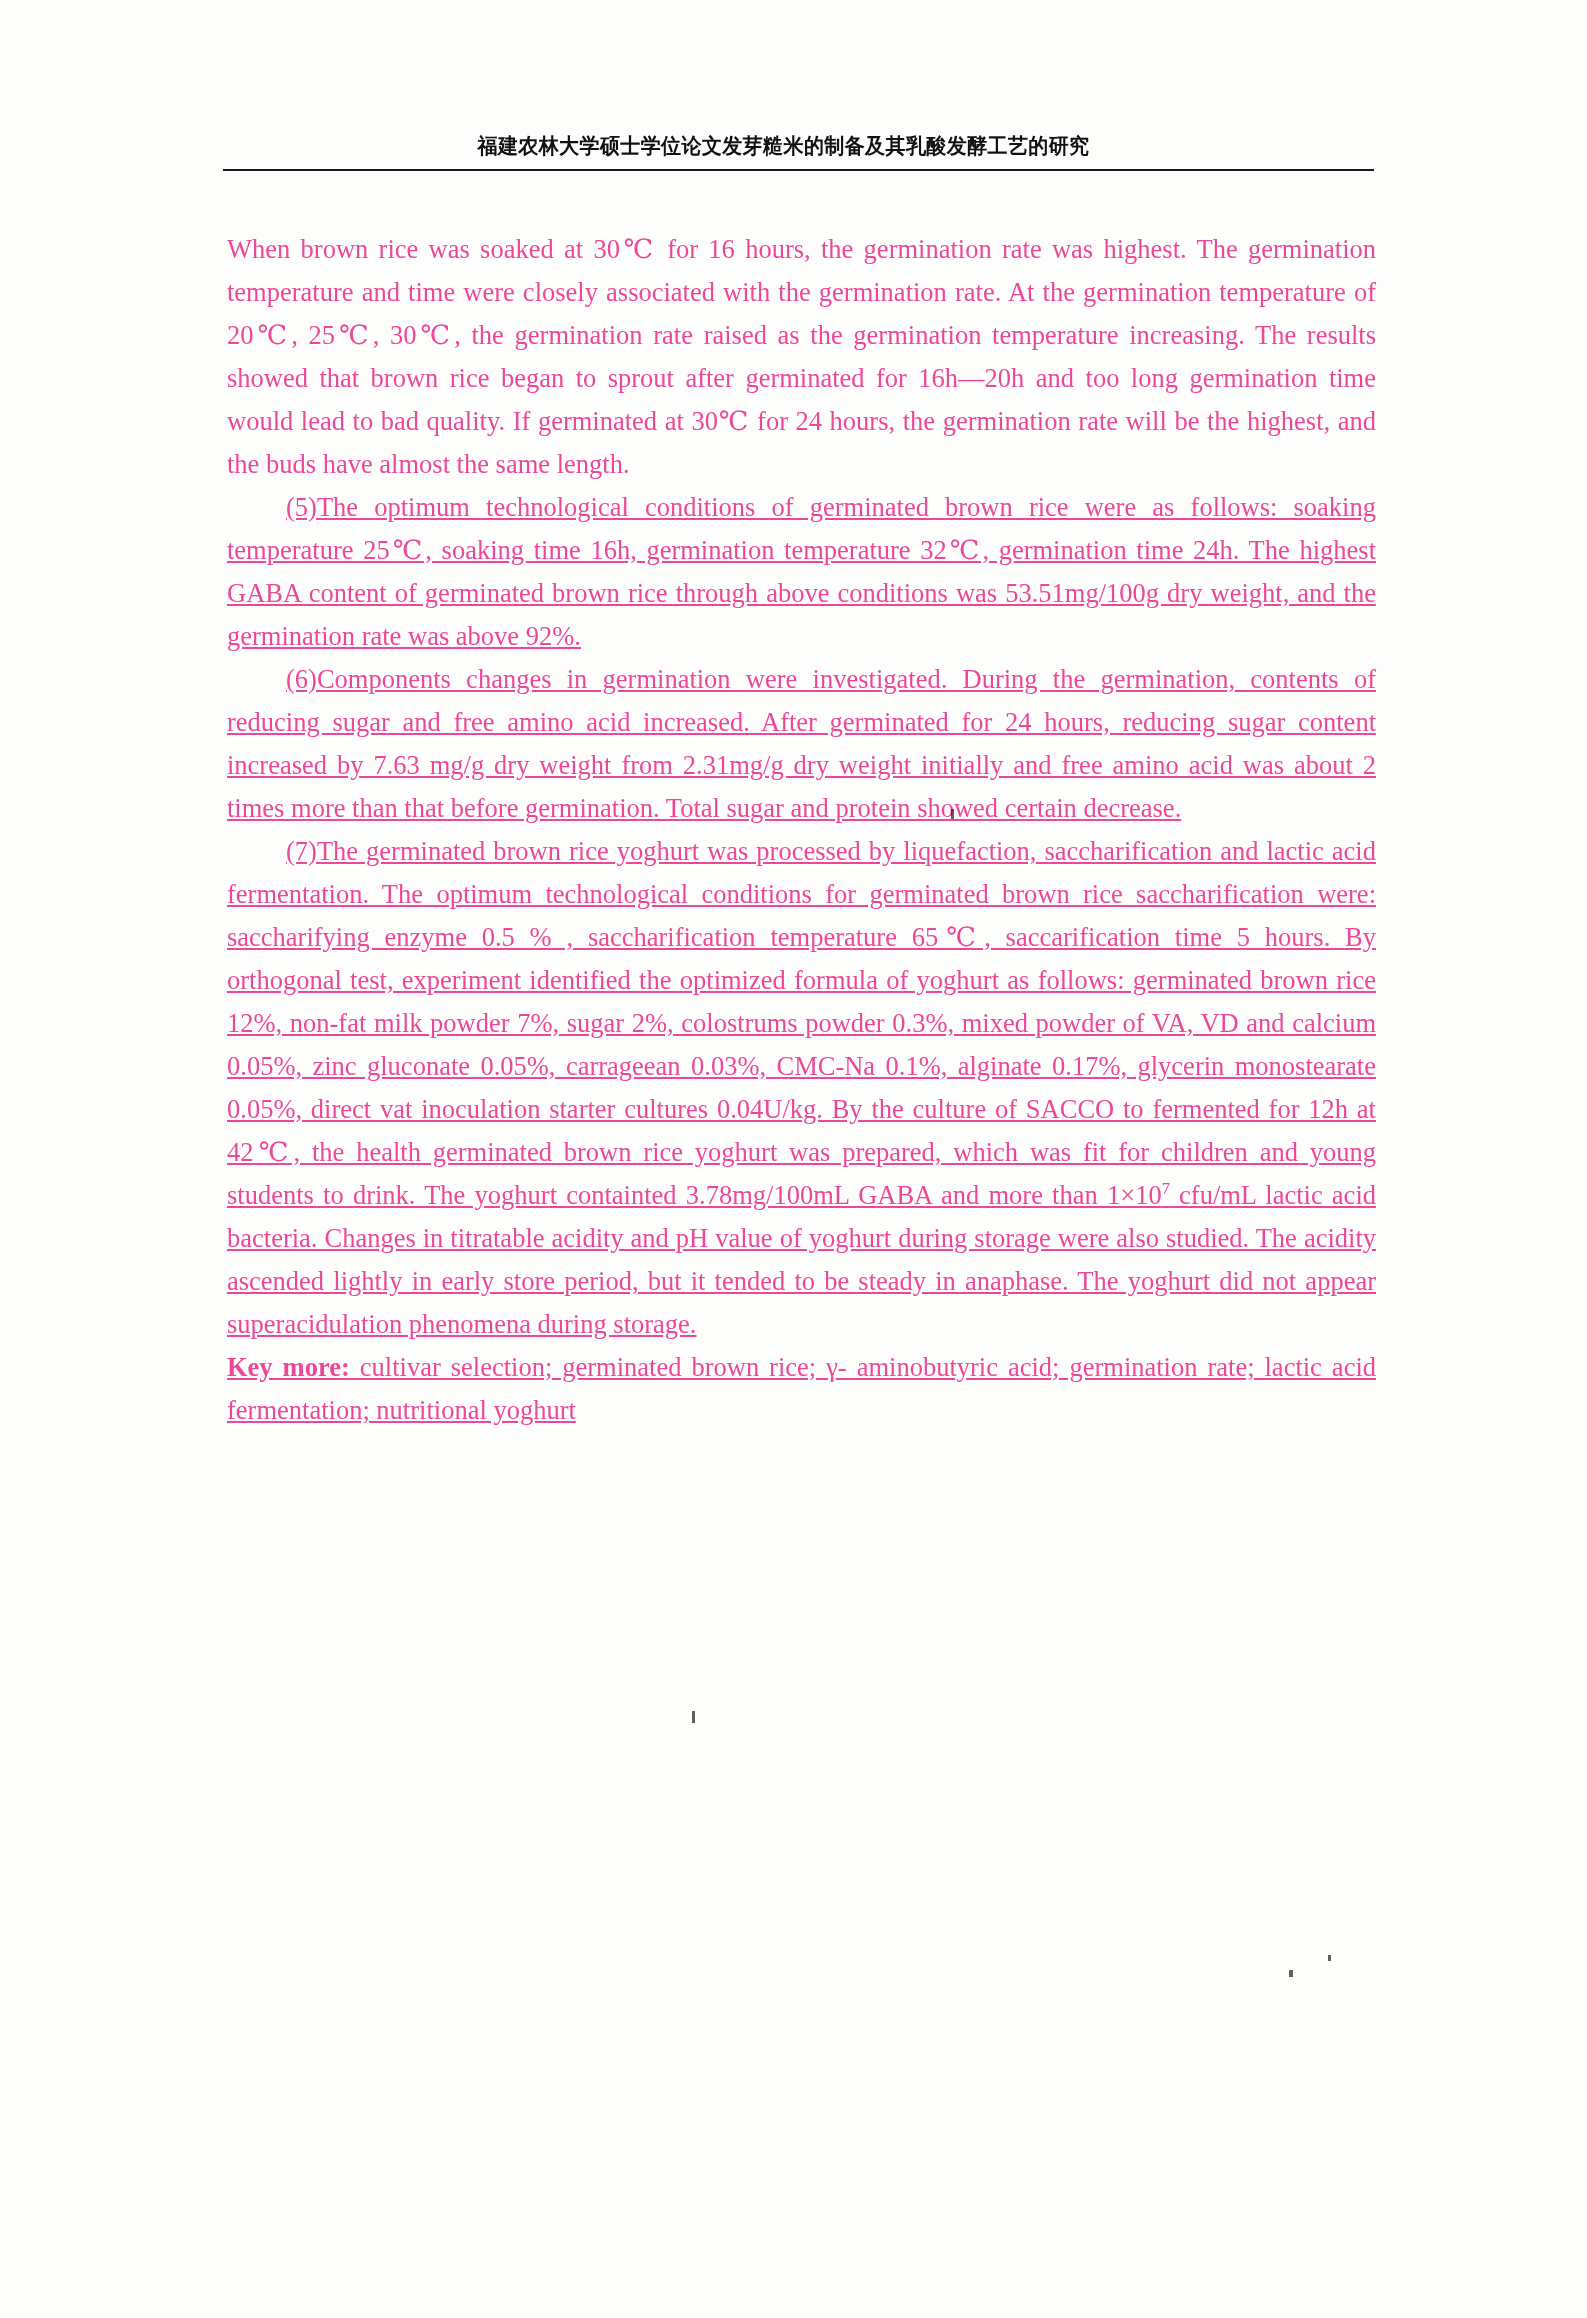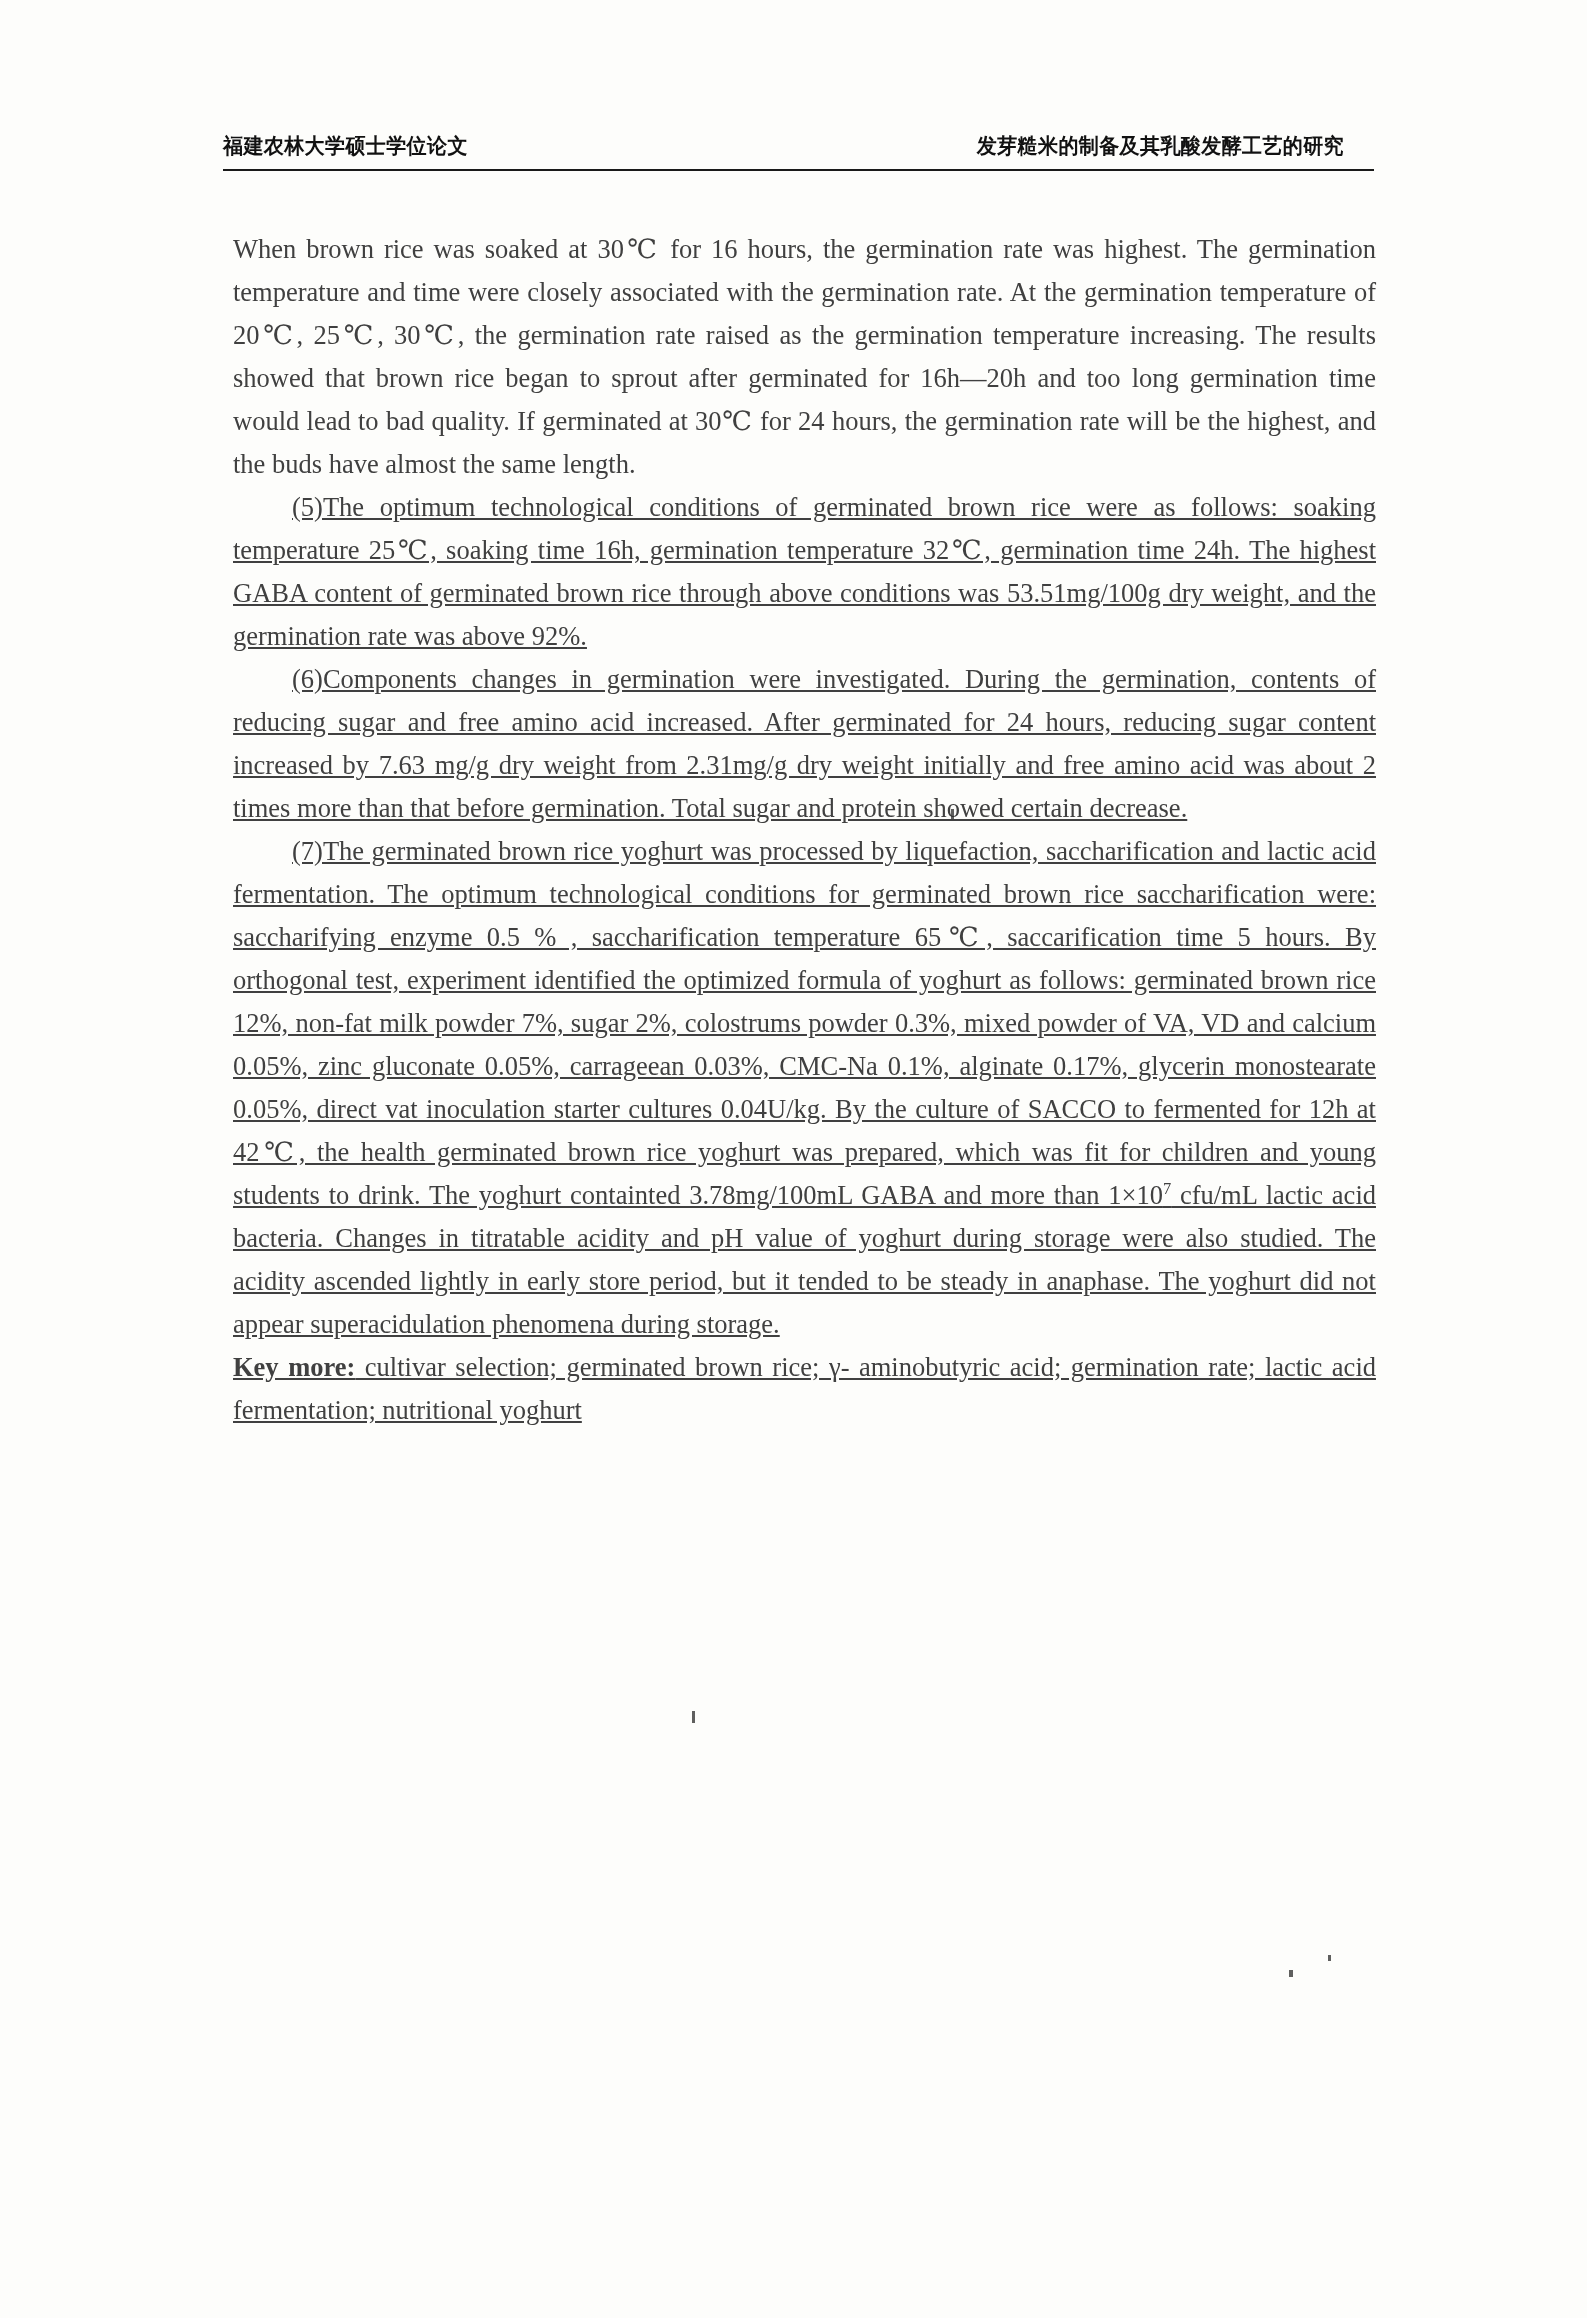--- a/index.html
+++ b/index.html
@@ -34,21 +34,21 @@
     padding: 0;
   }
 
   
   .running-header {
     position: absolute;
     top: 133px;
     left: 223px;
     right: 214px;
     display: flex;
-    justify-content: space-between;
+    justify-content: center;
     align-items: flex-end;
     font-family: "DejaVu Sans", "Liberation Sans", sans-serif;
     font-size: 20px;
     font-weight: 700;
     letter-spacing: 0.4px;
     color: #111;
     padding-bottom: 8.7px;
     border-bottom: 2.4px solid #1a1a1a;
   }
   .running-header .hdr-left {
@@ -62,26 +62,26 @@
   }
 
   
   .body-text {
     position: absolute;
     top: 228px;
     left: 225px;
     width: 1151px;
   }
   p.para {
-    margin: 0 0 0 8px;
+    margin: 0 0 0 2px;
     text-align: justify;
     text-justify: inter-word;
     font-size: 26.5px;
     line-height: 43px;
-    color: #404040;
+    color: #ec4899;
     -webkit-font-smoothing: none;
   }
   p.para + p.para {
     margin-top: 0px;
     text-decoration: underline;
   }
   p.indent {
     text-indent: 59px;
   }
   sup {

